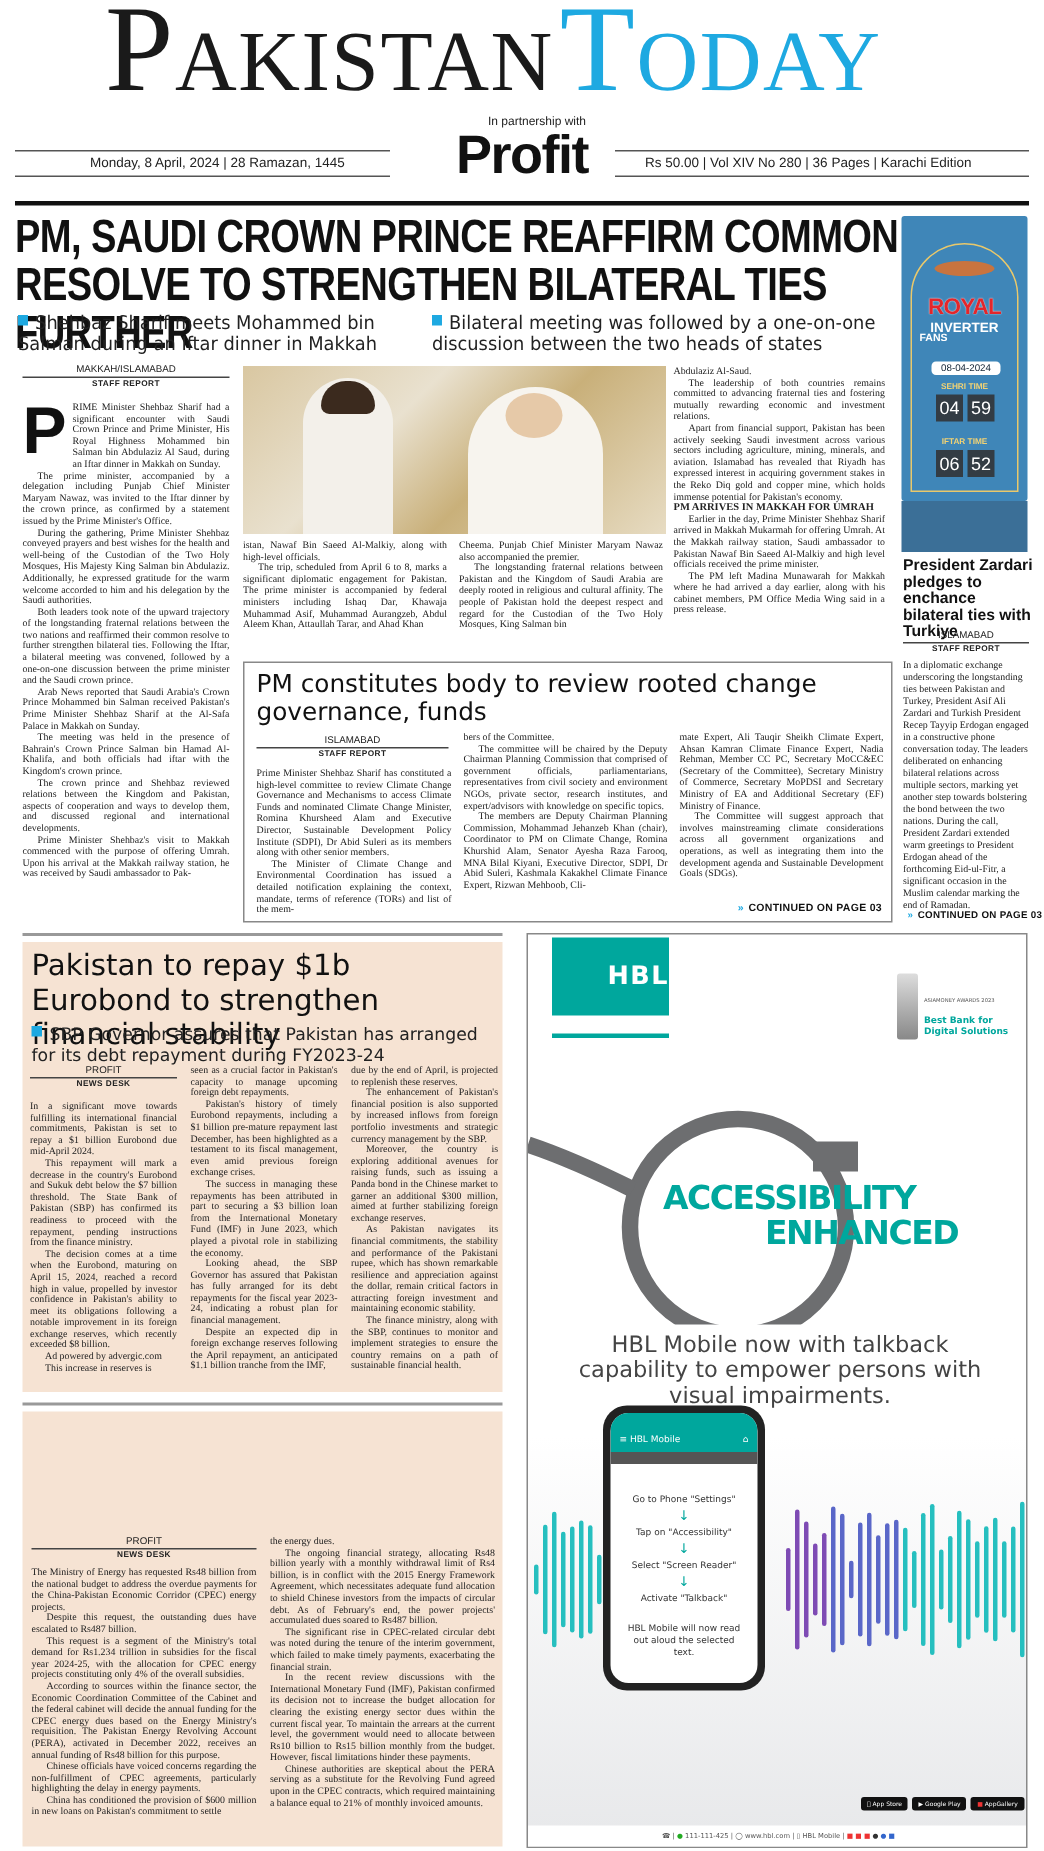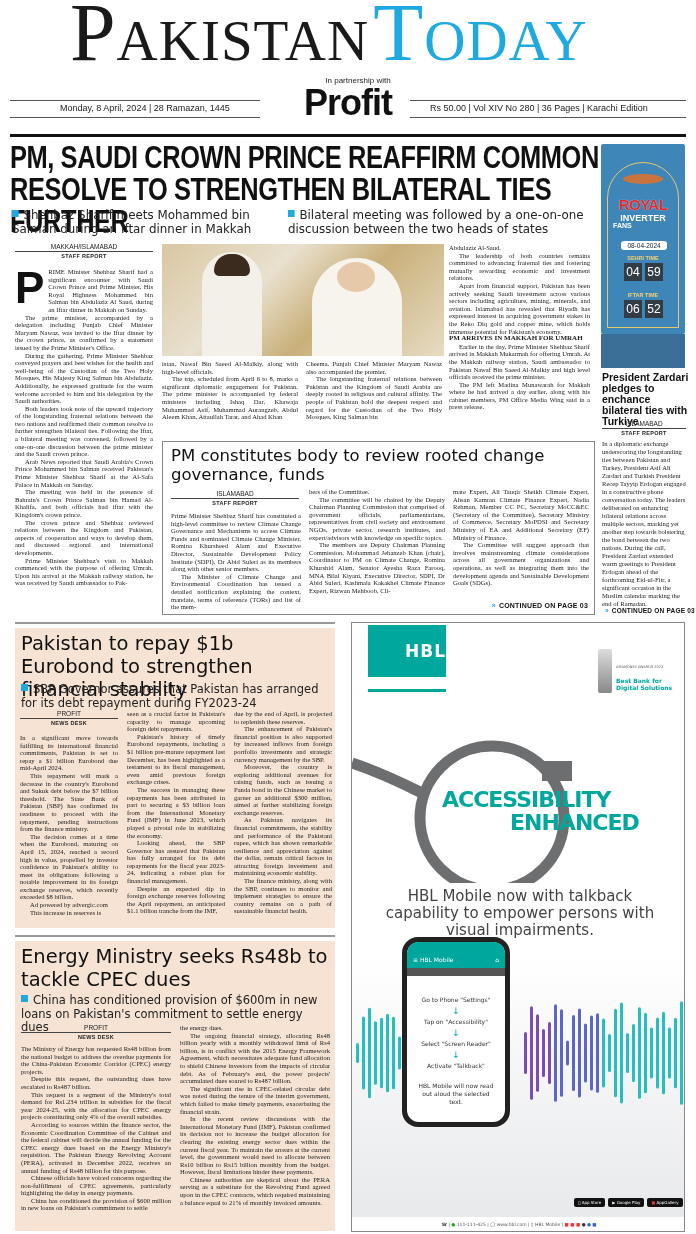--- a/index.html
+++ b/index.html
@@ -179,22 +179,20 @@
   <p class="first">due by the end of April, is projected to replenish these reserves.</p>
   <p>The enhancement of Pakistan's financial position is also supported by increased inflows from foreign portfolio investments and strategic currency management by the SBP.</p>
   <p>Moreover, the country is exploring additional avenues for raising funds, such as issuing a Panda bond in the Chinese market to garner an additional $300 million, aimed at further stabilizing foreign exchange reserves.</p>
   <p>As Pakistan navigates its financial commitments, the stability and performance of the Pakistani rupee, which has shown remarkable resilience and appreciation against the dollar, remain critical factors in attracting foreign investment and maintaining economic stability.</p>
   <p>The finance ministry, along with the SBP, continues to monitor and implement strategies to ensure the country remains on a path of sustainable financial health.</p>
 </div>
 
 <div class="abs" style="left:15px;top:935px;width:320px;height:2px;background:#999"></div>
 
 <div class="abs beige" style="left:15px;top:941px;width:320px;height:290px">
-  <div class="abs story-head" style="left:6px;top:4px;width:310px">Energy Ministry seeks Rs48b to tackle CPEC dues</div>
-  <div class="abs story-sub" style="left:6px;top:53px;width:312px"><span class="sq"></span><span>China has conditioned provision of $600m in new loans on Pakistan's commitment to settle energy dues</span></div>
   <div class="abs byline" style="left:6px;top:83px;width:150px">
     <div class="place">PROFIT</div>
     <div class="staff">NEWS DESK</div>
   </div>
   <div class="abs col" style="left:6px;top:104px;width:150px">
     <p class="first">The Ministry of Energy has requested Rs48 billion from the national budget to address the overdue payments for the China-Pakistan Economic Corridor (CPEC) energy projects.</p>
     <p>Despite this request, the outstanding dues have escalated to Rs487 billion.</p>
     <p>This request is a segment of the Ministry's total demand for Rs1.234 trillion in subsidies for the fiscal year 2024-25, with the allocation for CPEC energy projects constituting only 4% of the overall subsidies.</p>
     <p>According to sources within the finance sector, the Economic Coordination Committee of the Cabinet and the federal cabinet will decide the annual funding for the CPEC energy dues based on the Energy Ministry's requisition. The Pakistan Energy Revolving Account (PERA), activated in December 2022, receives an annual funding of Rs48 billion for this purpose.</p>
     <p>Chinese officials have voiced concerns regarding the non-fulfillment of CPEC agreements, particularly highlighting the delay in energy payments.</p>

